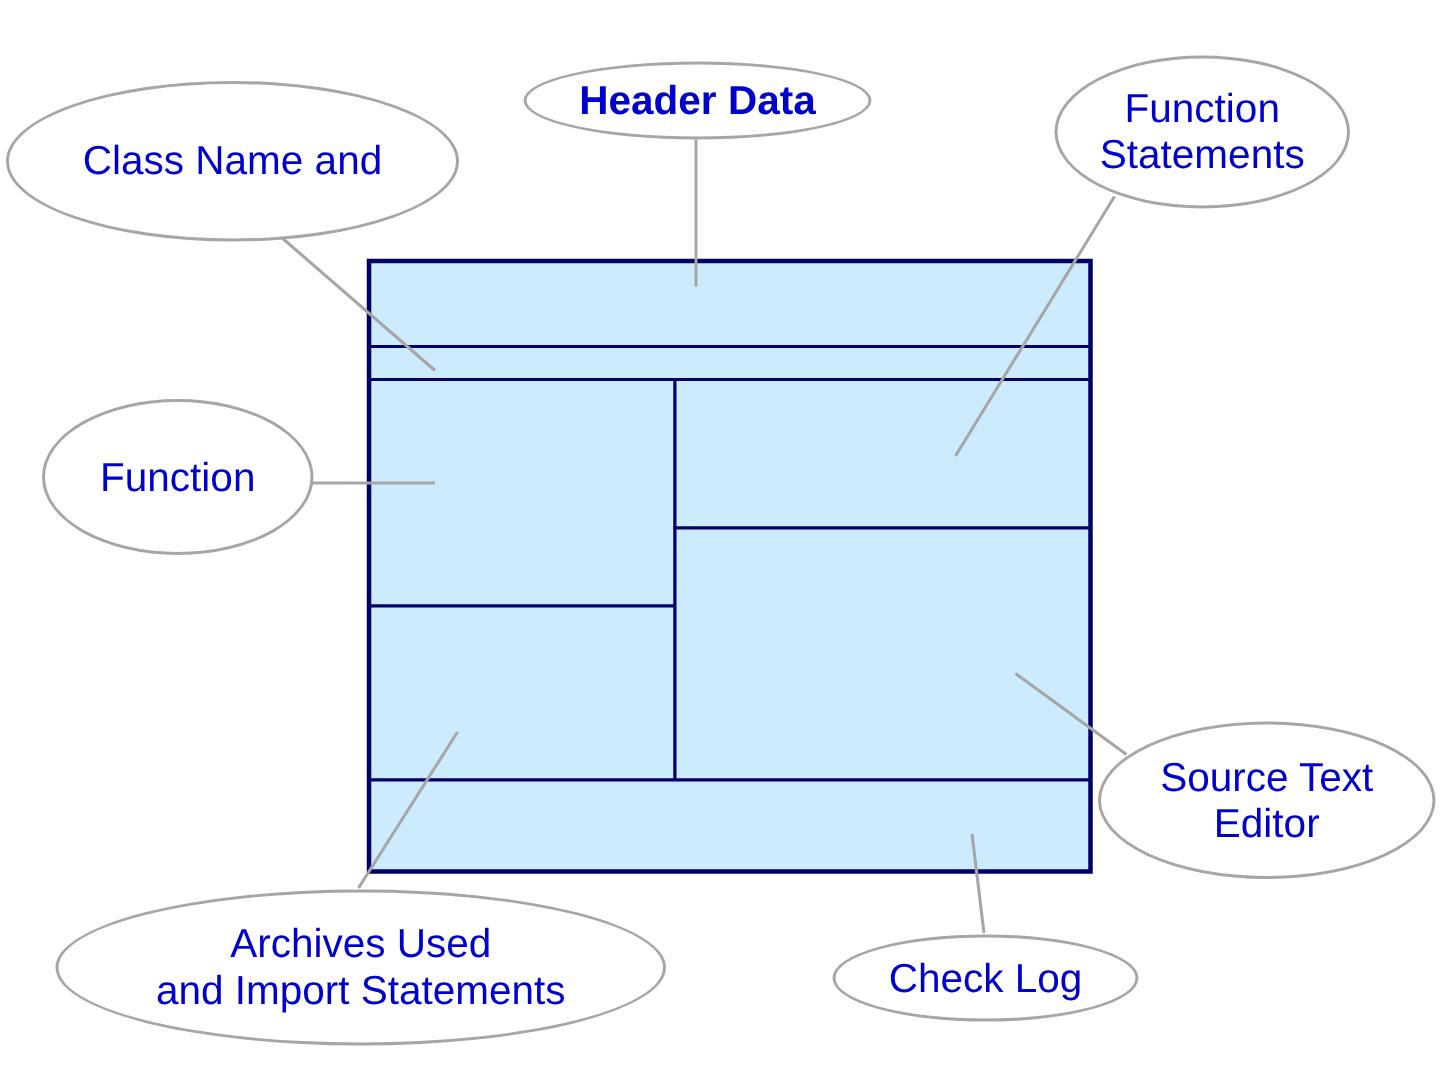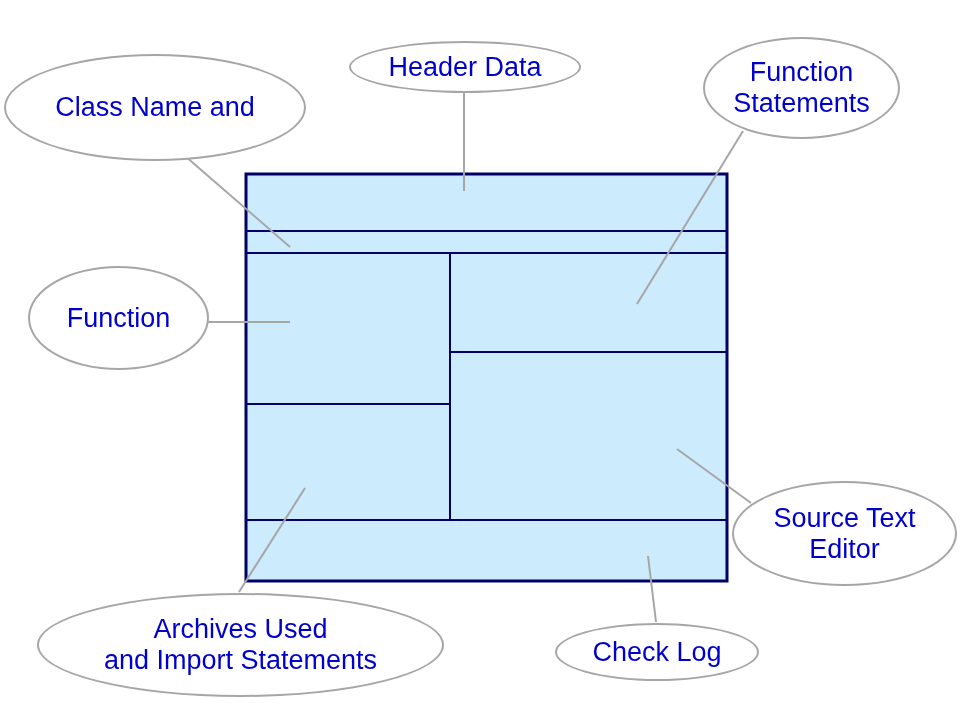--- a/index.html
+++ b/index.html
@@ -79,21 +79,21 @@
       <line class="connector" x1="677" y1="449" x2="751" y2="503"></line>
       <line class="connector" x1="648" y1="556" x2="656" y2="622"></line>
       <line class="connector" x1="305" y1="488" x2="239" y2="592"></line>
     </g>
   </svg>
 
   <div class="callout" style="left:4px;top:54px;width:302px;height:107px;">
     <span>Class Name and</span>
   </div>
 
-  <div class="callout" style="left:349px;top:41px;width:232px;height:52px;">
+  <div class="callout" style="left:349px;top:41px;width:232px;height:52px;font-weight:bold;">
     <span>Header Data</span>
   </div>
 
   <div class="callout" style="left:703px;top:37px;width:197px;height:102px;">
     <span>Function</span>
     <span>Statements</span>
   </div>
 
   <div class="callout" style="left:28px;top:266px;width:181px;height:104px;">
     <span>Function</span>

